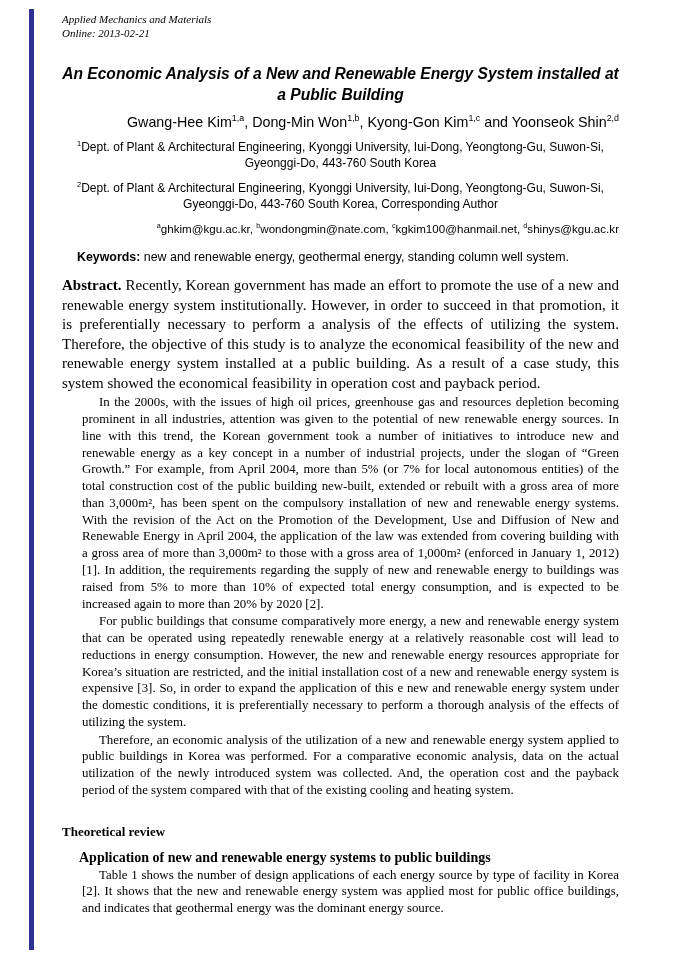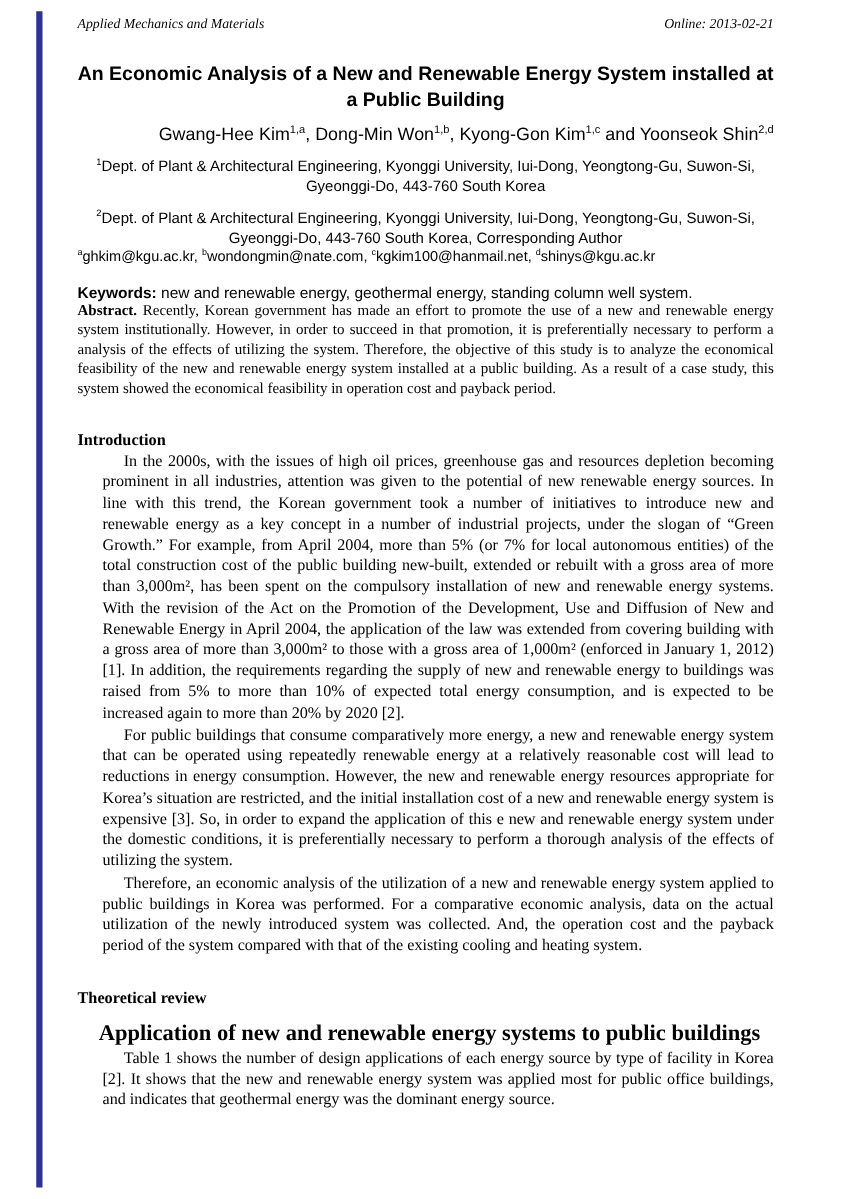--- a/index.html
+++ b/index.html
@@ -3,38 +3,38 @@
 <meta charset="utf-8">
 <style>
   * { margin:0; padding:0; box-sizing:border-box; }
   html,body { background:#ffffff; }
   body { width:678px; height:959px; position:relative; font-family:"Liberation Serif", serif; color:#000; }
   .page { position:absolute; left:0; top:0; width:678px; height:959px; background:#ffffff; overflow:hidden; }
   .margin-bar { position:absolute; left:29px; top:9px; width:5px; height:941px; background:#2e3192; }
   .content { position:absolute; left:62px; top:13px; width:557px; }
 
   .header { font-style:italic; font-size:11px; line-height:1.25; }
-  .header-row { display:flex; justify-content:space-between; }
+  .header-row { display:flex; justify-content:space-between;flex-direction:column; }
 
   .title { font-family:"Liberation Sans", sans-serif; font-weight:bold; font-size:15.6px;
-           line-height:1.35; text-align:center; margin-top:22px; }
+           line-height:1.35; text-align:center; margin-top:22px;font-style:italic; }
   .authors { font-family:"Liberation Sans", sans-serif; font-size:14.3px; text-align:right; margin-top:9px; }
   sup { font-size:0.62em; vertical-align:super; line-height:0; }
   .affil { font-family:"Liberation Sans", sans-serif; font-size:12px; line-height:1.35;
            text-align:center; margin-top:9px; }
-  .emails { font-family:"Liberation Sans", sans-serif; font-size:11.6px; text-align:left; }
+  .emails { font-family:"Liberation Sans", sans-serif; font-size:11.6px; text-align:right; margin-top:10px; }
 
-  .keywords { font-family:"Liberation Sans", sans-serif; font-size:12.4px; margin-top:15px; }
+  .keywords { font-family:"Liberation Sans", sans-serif; font-size:12.4px; margin-top:15px;margin-left:15px; }
   .bold { font-weight:bold; }
 
-  .abstract { font-size:12px; line-height:1.3; text-align:justify; }
+  .abstract { font-size:15px; line-height:1.3; text-align:justify; margin-top:12px; }
 
   .section-heading { font-size:13px; font-weight:bold; margin-top:25px; }
   p.body { font-size:12.9px; line-height:1.3; text-align:justify; text-indent:17px; margin-top:1px;margin-left:20px; }
-  .subheading { font-size:18px; font-weight:bold; margin-top:10px; text-indent:17px; }
+  .subheading { font-size:14px; font-weight:bold; margin-top:10px; text-indent:17px; }
   .first-gap { margin-top:9px; }
 </style>
 </head>
 <body>
 
 <div class="page">
   <div class="margin-bar"></div>
 
   <div class="content">
 
@@ -58,21 +58,20 @@
     <div class="keywords">
       <span class="bold">Keywords:</span>
       <span>new and renewable energy, geothermal energy, standing column well system.</span>
     </div>
 
     <div class="abstract">
       <span class="bold">Abstract.</span>
       <span>Recently, Korean government has made an effort to promote the use of a new and renewable energy system institutionally. However, in order to succeed in that promotion, it is preferentially necessary to perform a analysis of the effects of utilizing the system. Therefore, the objective of this study is to analyze the economical feasibility of the new and renewable energy system installed at a public building. As a result of a case study, this system showed the economical feasibility in operation cost and payback period.</span>
     </div>
 
-    <div class="section-heading">Introduction</div>
 
     <p class="body first-gap">In the 2000s, with the issues of high oil prices, greenhouse gas and resources depletion becoming prominent in all industries, attention was given to the potential of new renewable energy sources. In line with this trend, the Korean government took a number of initiatives to introduce new and renewable energy as a key concept in a number of industrial projects, under the slogan of “Green Growth.” For example, from April 2004, more than 5% (or 7% for local autonomous entities) of the total construction cost of the public building new-built, extended or rebuilt with a gross area of more than 3,000m², has been spent on the compulsory installation of new and renewable energy systems. With the revision of the Act on the Promotion of the Development, Use and Diffusion of New and Renewable Energy in April 2004, the application of the law was extended from covering building with a gross area of more than 3,000m² to those with a gross area of 1,000m² (enforced in January 1, 2012) [1]. In addition, the requirements regarding the supply of new and renewable energy to buildings was raised from 5% to more than 10% of expected total energy consumption, and is expected to be increased again to more than 20% by 2020 [2].</p>
     <p class="body">For public buildings that consume comparatively more energy, a new and renewable energy system that can be operated using repeatedly renewable energy at a relatively reasonable cost will lead to reductions in energy consumption. However, the new and renewable energy resources appropriate for Korea’s situation are restricted, and the initial installation cost of a new and renewable energy system is expensive [3]. So, in order to expand the application of this e new and renewable energy system under the domestic conditions, it is preferentially necessary to perform a thorough analysis of the effects of utilizing the system.</p>
     <p class="body">Therefore, an economic analysis of the utilization of a new and renewable energy system applied to public buildings in Korea was performed. For a comparative economic analysis, data on the actual utilization of the newly introduced system was collected. And, the operation cost and the payback period of the system compared with that of the existing cooling and heating system.</p>
 
     <div class="section-heading">Theoretical review</div>
 
     <div class="subheading">Application of new and renewable energy systems to public buildings</div>
 
     <p class="body">Table 1 shows the number of design applications of each energy source by type of facility in Korea [2]. It shows that the new and renewable energy system was applied most for public office buildings, and indicates that geothermal energy was the dominant energy source.</p>

